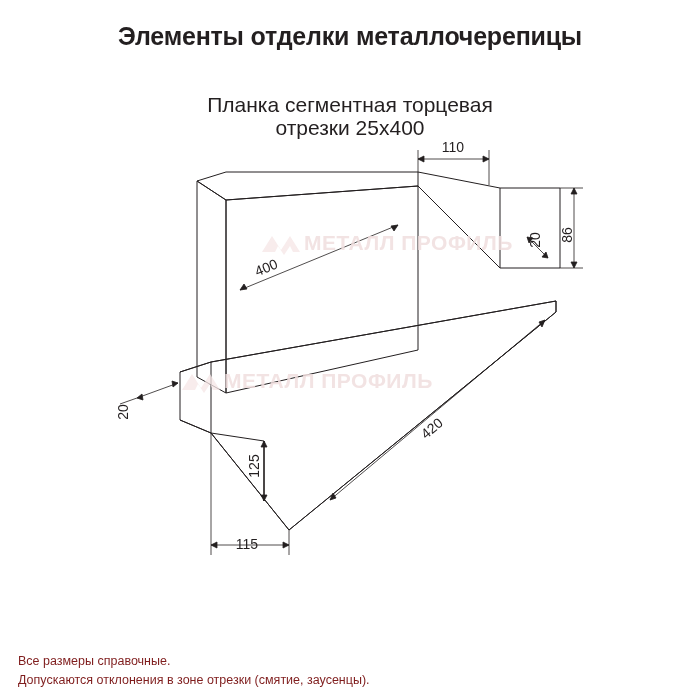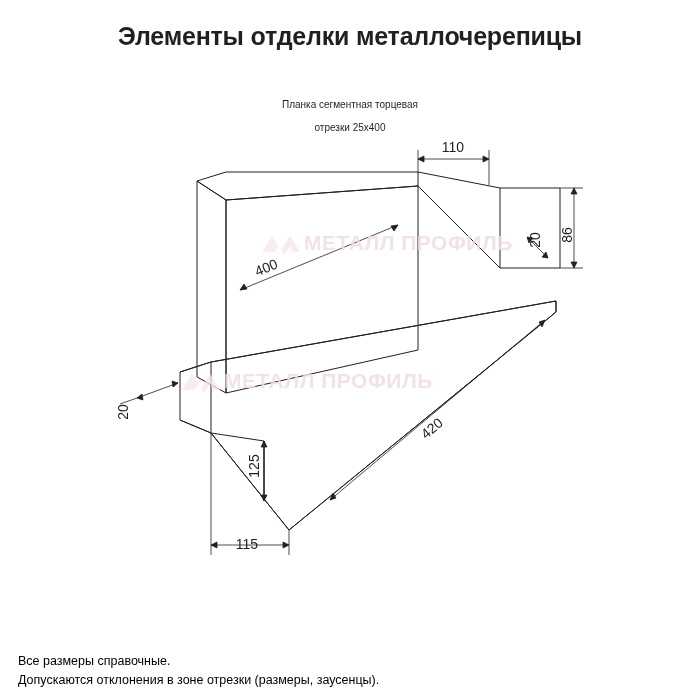--- a/index.html
+++ b/index.html
@@ -31,36 +31,36 @@
     font-weight: bold;
     letter-spacing: -0.2px;
     color: #231f20;
   }
   .subtitle {
     position: absolute;
     top: 93px;
     left: 0;
     width: 700px;
     text-align: center;
-    font-size: 10px;
+    font-size: 21px;
     line-height: 23px;
     color: #231f20;
   }
   .drawing {
     position: absolute;
     top: 0;
     left: 0;
   }
   .footnotes {
     position: absolute;
     left: 18px;
     bottom: 10px;
     font-size: 12.5px;
     line-height: 19px;
-    color: #000000;
+    color: #7f1d1d;
   }
   .footnotes div {
     white-space: nowrap;
   }
   text {
     font-family: "Liberation Sans", sans-serif;
     fill: #231f20;
   }
   .dimtext {
     font-size: 14px;
@@ -179,16 +179,16 @@
 
     <text class="dimtext" x="435" y="432" text-anchor="middle" transform="rotate(-40 435 432)">420</text>
 
     <text class="dimtext" x="259" y="466" text-anchor="middle" transform="rotate(-90 259 466)">125</text>
 
     <text class="dimtext" x="247" y="549" text-anchor="middle">115</text>
   </svg>
 
   <div class="footnotes">
     <div>Все размеры справочные.</div>
-    <div>Допускаются отклонения в зоне отрезки (размеры, заусенцы).</div>
+    <div>Допускаются отклонения в зоне отрезки (смятие, заусенцы).</div>
   </div>
 
 </div>
 
 </body></html>

